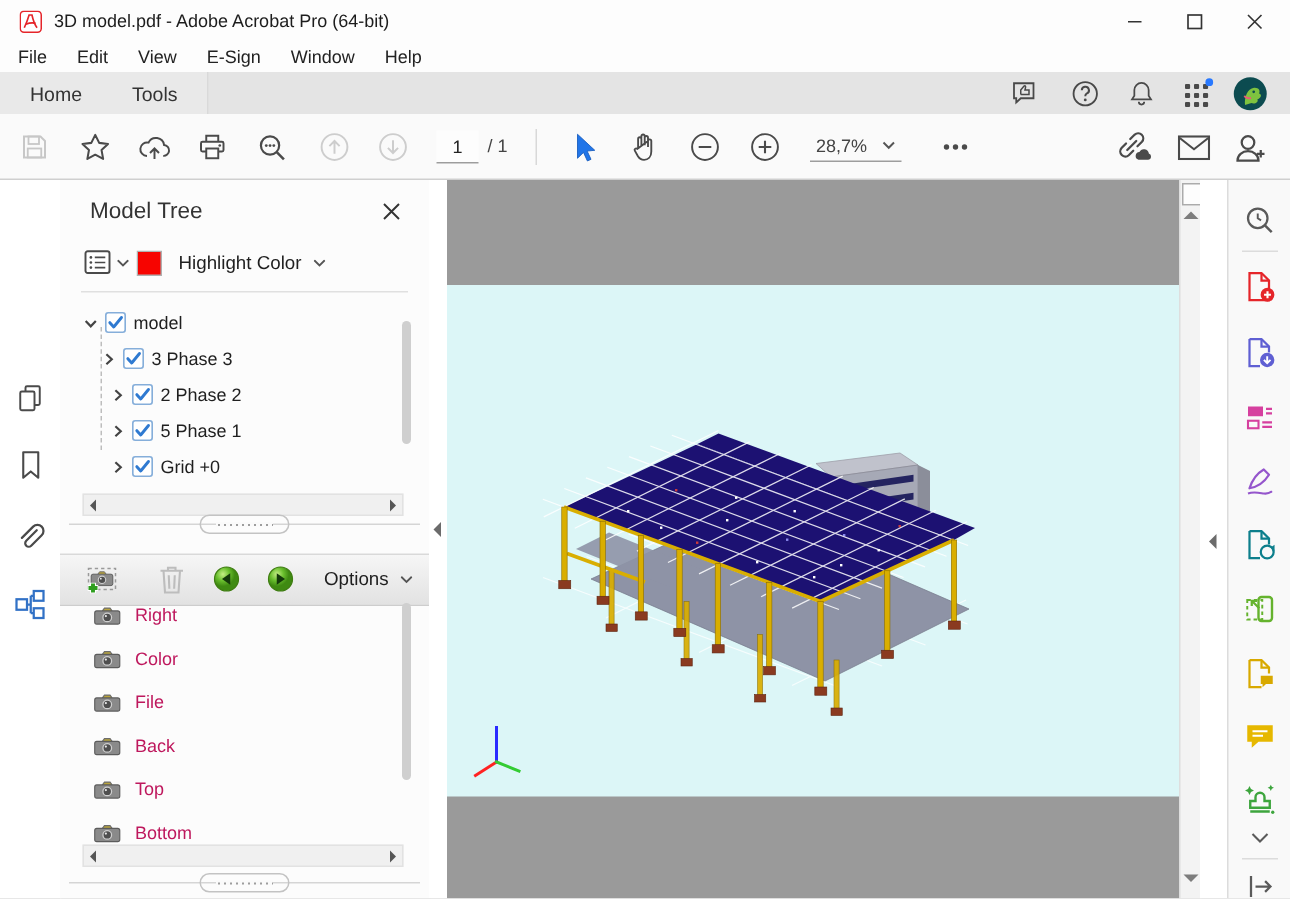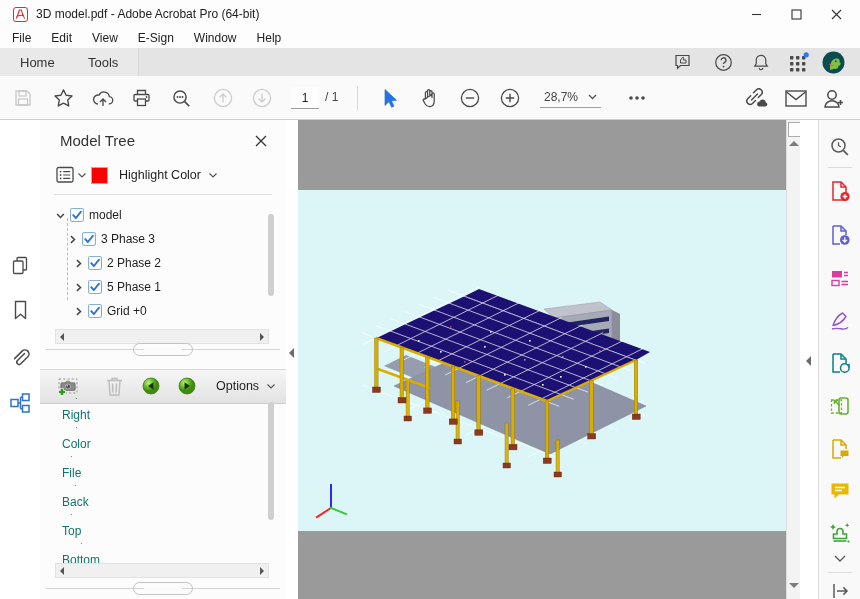--- a/index.html
+++ b/index.html
@@ -29,21 +29,21 @@
               text-align:center;font-size:12px;color:#222;font-family:"Liberation Sans",sans-serif;}
   .tb-text{font-size:12px;color:#444;}
   
   #leftrail{left:0;top:120px;width:40px;height:479px;background:#fff;border-right:1px solid #e3e3e3;}
   .railbtn{position:absolute;left:4px;width:32px;height:32px;}
   
   #panel{left:40px;top:120px;width:246px;height:479px;background:#fcfcfc;border-right:1px solid #cfcfcf;}
   #panel-title{position:absolute;left:20px;top:12px;font-size:15px;color:#333;}
   .divline{position:absolute;background:#e0e0e0;height:1px;}
   .treerow{position:absolute;left:16px;height:22px;display:flex;align-items:center;gap:5px;color:#1f1f1f;}
-  .viewrow{position:absolute;left:22px;height:24px;display:flex;align-items:center;gap:9px;color:#0f766e;flex-direction:column;}
+  .viewrow{position:absolute;left:22px;height:24px;display:flex;align-items:center;gap:9px;color:#be185d;}
   .hsb{position:absolute;left:15px;width:212px;height:13px;background:#f0f0f0;border:1px solid #e2e2e2;}
   .hsb .la{position:absolute;left:4px;top:3px;width:0;height:0;border:4px solid transparent;border-right-color:#555;border-left:none;}
   .hsb .ra{position:absolute;right:4px;top:3px;width:0;height:0;border:4px solid transparent;border-left-color:#555;border-right:none;}
   .vsb{position:absolute;width:6px;background:#cfcfcf;border-radius:3px;}
   .splitter{position:absolute;left:0;width:246px;height:14px;}
   .splitter .line{position:absolute;left:6px;right:6px;top:6px;height:1px;background:#d5d5d5;}
   .splitter .pill{position:absolute;left:93px;top:0;width:60px;height:13px;border:1px solid #c3c3c3;border-radius:7px;background:#fafafa;
      background-image:radial-gradient(#9d9d9d 22%,transparent 25%);background-size:4px 4px;background-position:6px 4px;
      background-repeat:repeat-x;background-clip:content-box;padding:4px 10px;box-sizing:border-box;}
   #views-toolbar{position:absolute;left:0;top:237px;width:246px;height:33px;

